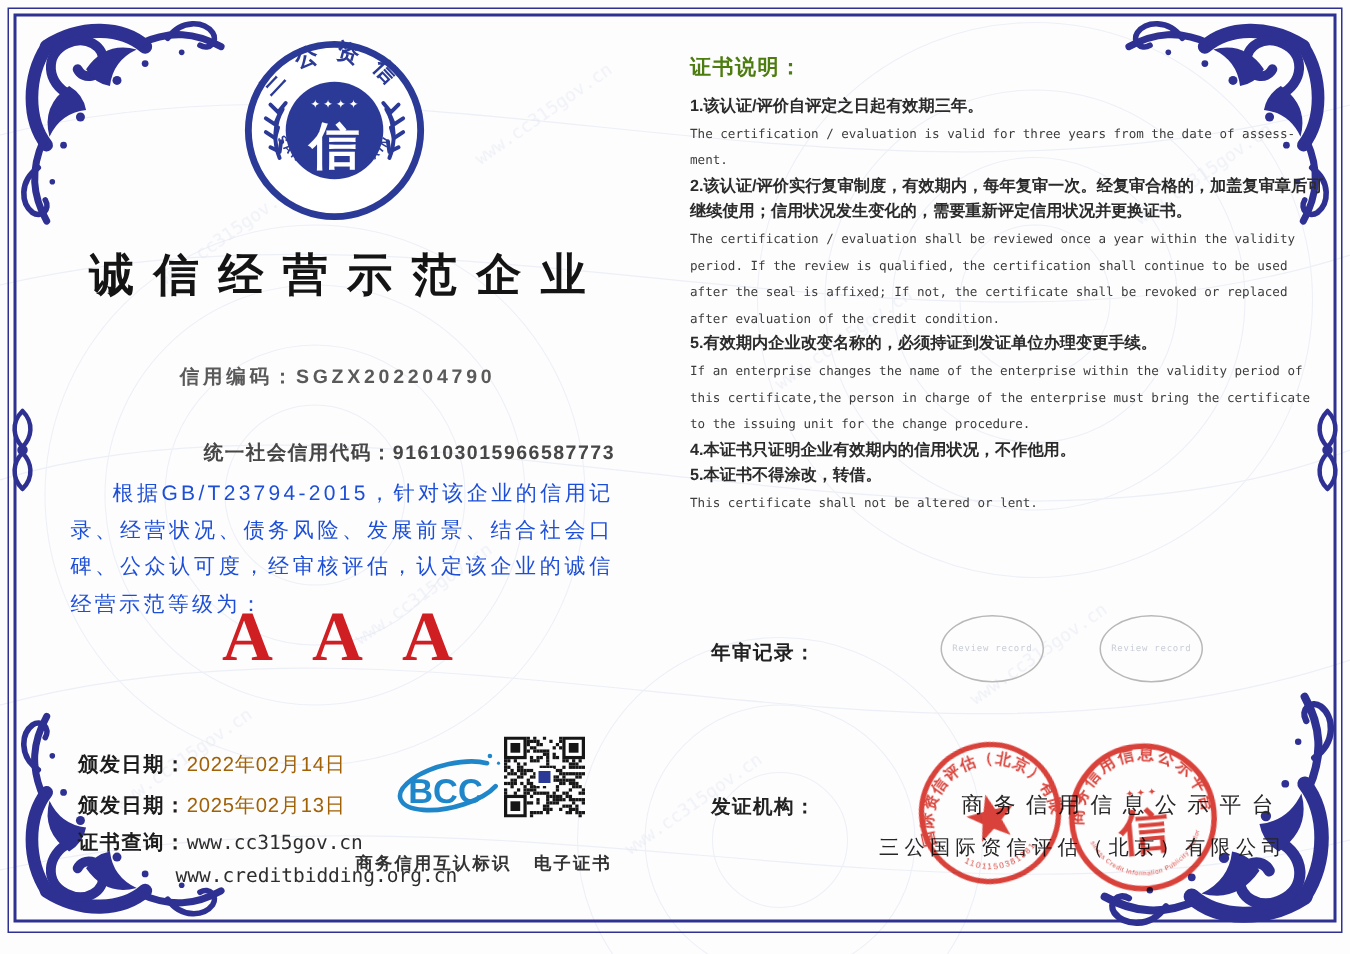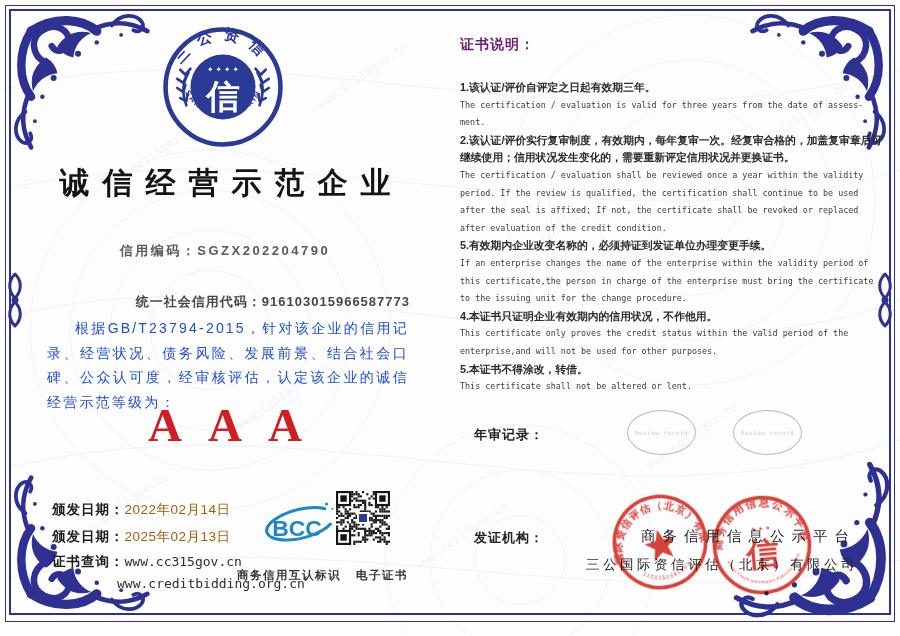--- a/index.html
+++ b/index.html
@@ -37,22 +37,22 @@
   .inforow{left:52px;font-size:13.5px;white-space:nowrap;}
   .inforow .lab{font-weight:bold;color:#1c1c1c;letter-spacing:1px;}
   .inforow .val{color:#a16207;letter-spacing:.5px;}
   .inforow .url{font-family:"DejaVu Sans Mono",monospace;font-size:13px;color:#2d2d2d;}
   .bcc{left:254px;top:497px;width:86px;height:58px;}
   .bcc-label{left:237px;top:568px;font-size:11.5px;color:#333;letter-spacing:1.5px;font-weight:600;}
   .qr{left:336px;top:491px;width:54px;height:54px;}
   .eqr-label{left:356px;top:568px;font-size:11.5px;color:#333;letter-spacing:1.5px;font-weight:700;}
 
   
-  .notes-head{left:460px;top:36px;font-size:14px;font-weight:bold;color:#701a75;letter-spacing:1px;}
-  .notes{left:460px;top:63px;width:424px;margin-top:16px;}
+  .notes-head{left:460px;top:36px;font-size:14px;font-weight:bold;color:#4d7c0f;letter-spacing:1px;}
+  .notes{left:460px;top:63px;width:424px;}
   .note .zh{font-size:10.8px;font-weight:600;color:#2b2b2b;line-height:17.6px;white-space:pre-line;}
   .note .en{font-family:"DejaVu Sans Mono",monospace;font-size:8.4px;color:#3c3c3c;
             line-height:17.6px;white-space:pre-line;}
   .annual-label{left:474px;top:426px;font-size:13px;font-weight:bold;color:#222;letter-spacing:1px;}
   .oval{position:absolute;width:67px;height:43px;border:1px solid #b8b8b8;border-radius:50%;
         display:flex;align-items:center;justify-content:center;}
   .oval span{font-size:6px;color:#c9cdd6;letter-spacing:.5px;font-family:"DejaVu Sans Mono",monospace;}
   .oval.o1{left:627px;top:410px;}
   .oval.o2{left:733px;top:410px;}
   .issuer-label{left:474px;top:529px;font-size:13px;font-weight:bold;color:#222;letter-spacing:1px;}
@@ -456,22 +456,20 @@
 after evaluation of the credit condition.</div>
     </div>
     <div class="note">
       <div class="zh">5.有效期内企业改变名称的，必须持证到发证单位办理变更手续。</div>
       <div class="en">If an enterprise changes the name of the enterprise within the validity period of
 this certificate,the person in charge of the enterprise must bring the certificate
 to the issuing unit for the change procedure.</div>
     </div>
     <div class="note">
       <div class="zh">4.本证书只证明企业有效期内的信用状况，不作他用。</div>
-      <div class="en">This certificate only proves the credit status within the valid period of the
-enterprise,and will not be used for other purposes.</div>
     </div>
     <div class="note">
       <div class="zh">5.本证书不得涂改，转借。</div>
       <div class="en">This certificate shall not be altered or lent.</div>
     </div>
   </div>
 
   <div class="abs annual-label">年审记录：</div>
   <div class="oval o1">
       <span>Review record</span>

